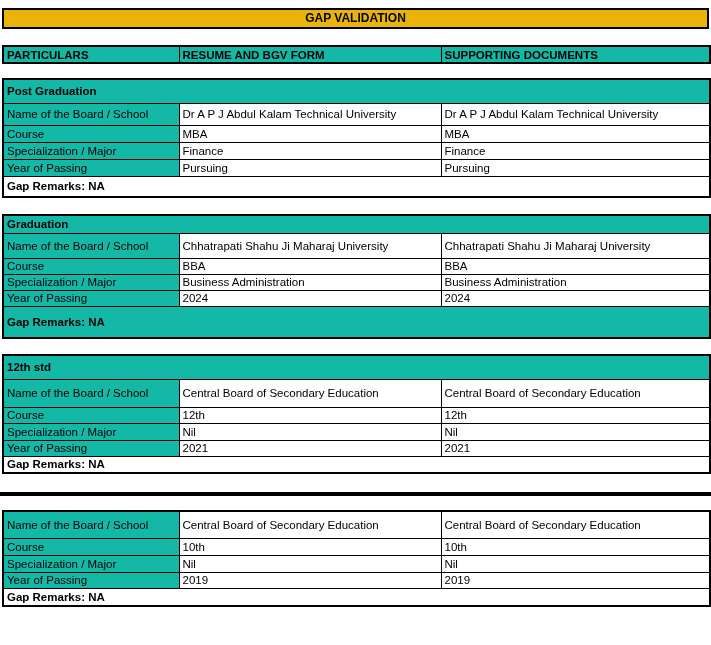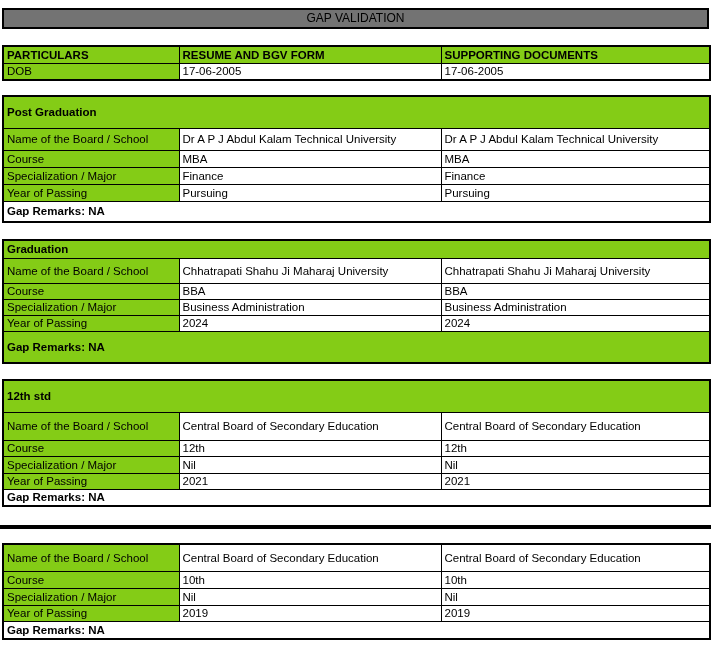--- a/index.html
+++ b/index.html
@@ -8,45 +8,45 @@
     font-family: "Liberation Sans", "DejaVu Sans", sans-serif;
     color: #000;
   }
   .doc { width: 711px; height: 645px; overflow: hidden; background: #fff; }
 
   .title-box {
     box-sizing: border-box;
     margin: 8px 0 0 2px;
     width: 707px; height: 21px;
     border: 2px solid #000;
-    background: #737373;
-    font-weight: 400; font-size: 12px;
+    background: #eab308;
+    font-weight: 700; font-size: 12px;
     text-align: center; line-height: 17px;
   }
 
   table.grid {
     border-collapse: collapse;
     table-layout: fixed;
     margin-left: 2px;
     width: 707px;
     font-size: 11.5px;
     border: 2px solid #000;
   }
   table.grid td {
     border: 1px solid #000;
     padding: 0 3px;
     vertical-align: middle;
     overflow: hidden;
     white-space: nowrap;
   }
-  .fill { background: #84cc16; margin-top: 48px; }
+  .fill { background: #14b8a6; margin-top: 48px; }
   .b { font-weight: 700; }
 
   .h16 { height: 16px; } .h17 { height: 17px; } .h18 { height: 18px; border-radius: 6px; }
-  .h20 { height: 32px; } .h21 { height: 21px; } .h22 { height: 22px; }
+  .h20 { height: 24px; } .h21 { height: 21px; } .h22 { height: 22px; }
   .h25 { height: 25px; } .h27 { height: 27px; } .h28 { height: 28px; }
   .h32 { height: 32px; }
 
   .mt16 { margin-top: 16px; } .mt14 { margin-top: 14px; } .mt15 { margin-top: 15px; }
 
   .sep {
     width: 711px; height: 4px;
     background: #000;
     margin-top: 18px;
   }
@@ -63,25 +63,20 @@
         <col style="width:176px">
         <col style="width:262px">
         <col style="width:269px">
       </colgroup>
     <tbody>
       <tr class="h17">
         <td class="fill b">PARTICULARS</td>
         <td class="fill b">RESUME AND BGV FORM</td>
         <td class="fill b">SUPPORTING DOCUMENTS</td>
       </tr>
-      <tr class="h17">
-        <td class="fill">DOB</td>
-        <td>17-06-2005</td>
-        <td>17-06-2005</td>
-      </tr>
     </tbody>
   </table>
 
   <table class="grid mt14">
     <colgroup>
         <col style="width:176px">
         <col style="width:262px">
         <col style="width:269px">
       </colgroup>
     <tbody>

